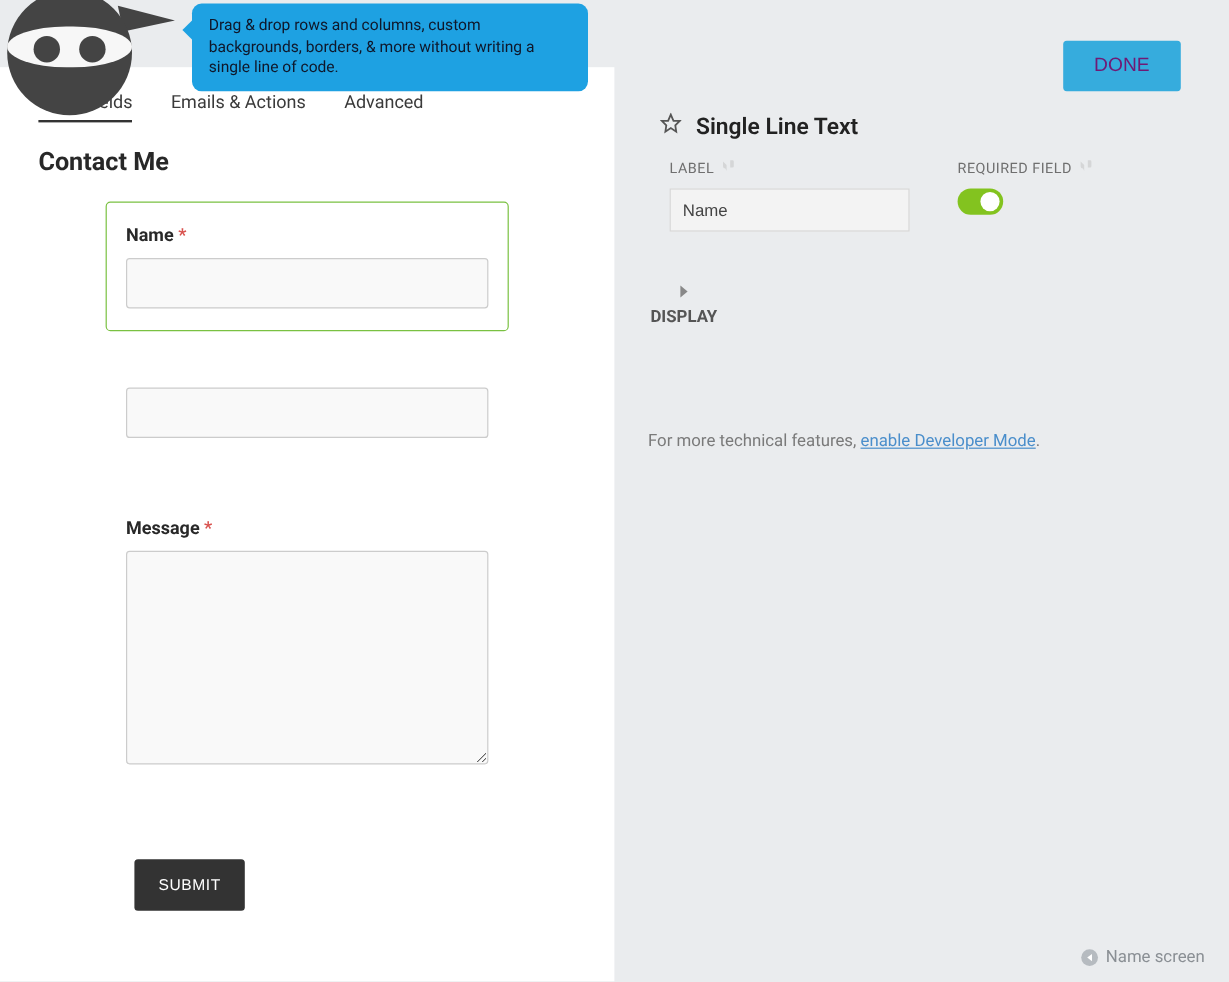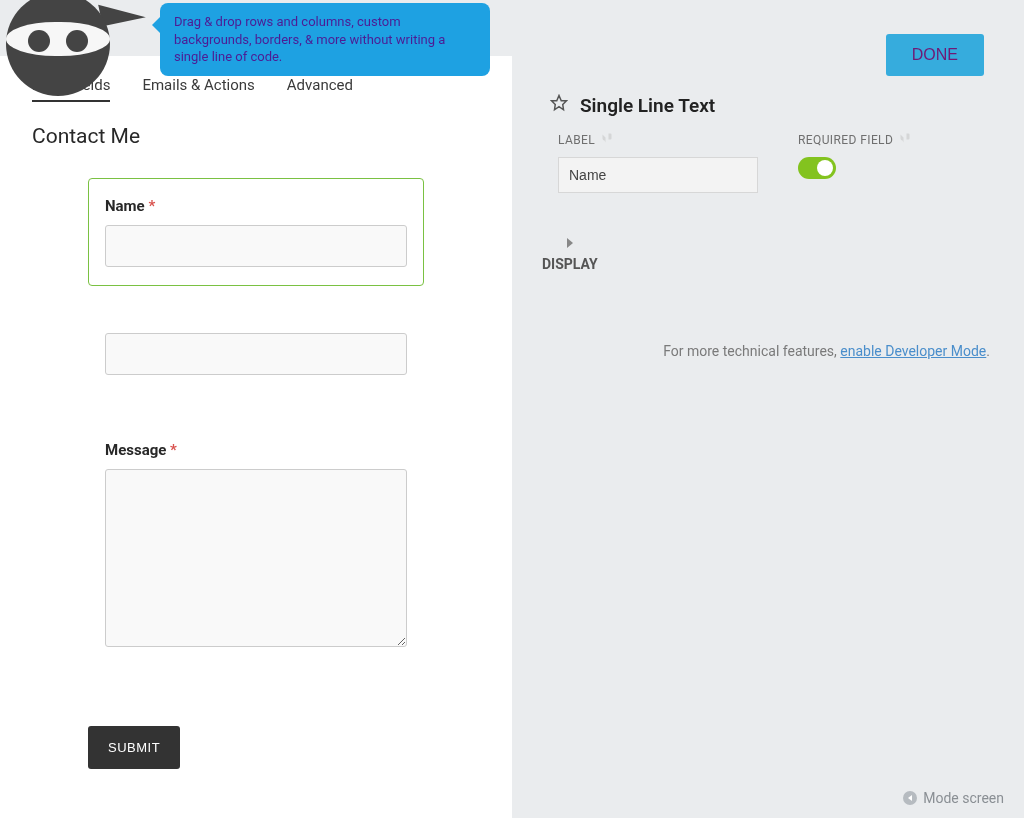--- a/index.html
+++ b/index.html
@@ -62,21 +62,21 @@
     border-right: 44px solid transparent;
     border-bottom: 22px solid #444;
     transform: rotate(-12deg);
   }
 
   
   .bubble {
     position: absolute;
     left: 160px; top: 3px;
     background: #1ea1e2;
-    color: #4c1d95;
+    color: #0f172a;
     font-size: 13px;
     line-height: 1.35;
     padding: 10px 14px;
     border-radius: 8px;
     max-width: 330px;
     z-index: 3;
   }
   .bubble::before {
     content: "";
     position: absolute;
@@ -97,22 +97,22 @@
   .tab {
     cursor: pointer;
     padding-bottom: 6px;
   }
   .tab.active {
     border-bottom: 2px solid #333;
   }
 
   .form-title {
     font-size: 21px;
-    font-weight: 400;
-    margin-bottom: 30px;
+    font-weight: 700;
+    margin-bottom: 20px;
   }
 
   .form-wrap {
     padding: 0 56px 0 56px;
   }
 
   .field-block {
     padding: 18px 16px;
     margin-bottom: 28px;
     border: 1px solid transparent;
@@ -150,20 +150,21 @@
   .submit-btn {
     background: #333;
     color: #fff;
     border: none;
     padding: 14px 20px;
     font-size: 13px;
     letter-spacing: 0.5px;
     border-radius: 3px;
     cursor: pointer;
     margin-top: 28px;
+    margin-left: 24px;
   }
 
   
   .done-btn {
     position: absolute;
     right: 40px; top: 34px;
     background: #36acdd;
     color: #701a75;
     border: none;
     padding: 12px 26px;
@@ -241,23 +242,23 @@
   }
   .tri {
     width: 0; height: 0;
     border-top: 5px solid transparent;
     border-bottom: 5px solid transparent;
     border-left: 6px solid #888;
   }
 
   .dev-note {
     position: absolute;
-    left: 540px; top: 343px;
+    left: 540px; top: 360px;
     width: 450px;
-    text-align: right;
+    text-align: left;
     font-size: 14px;
     color: #7a7a7a;
   }
   .dev-note a {
     color: #4a8ecb;
     text-decoration: underline;
   }
 
   .fullscreen-toggle {
     position: absolute;
@@ -376,14 +377,14 @@
 </div>
 
 <div class="dev-note">
   <span>For more technical features, </span><a href="#">enable Developer Mode</a><span>.</span>
 </div>
 
 <div class="fullscreen-toggle">
   <span class="circ">
       <span class="arrow"></span>
     </span>
-  <span>Mode screen</span>
+  <span>Name screen</span>
 </div>
 
 </body></html>

